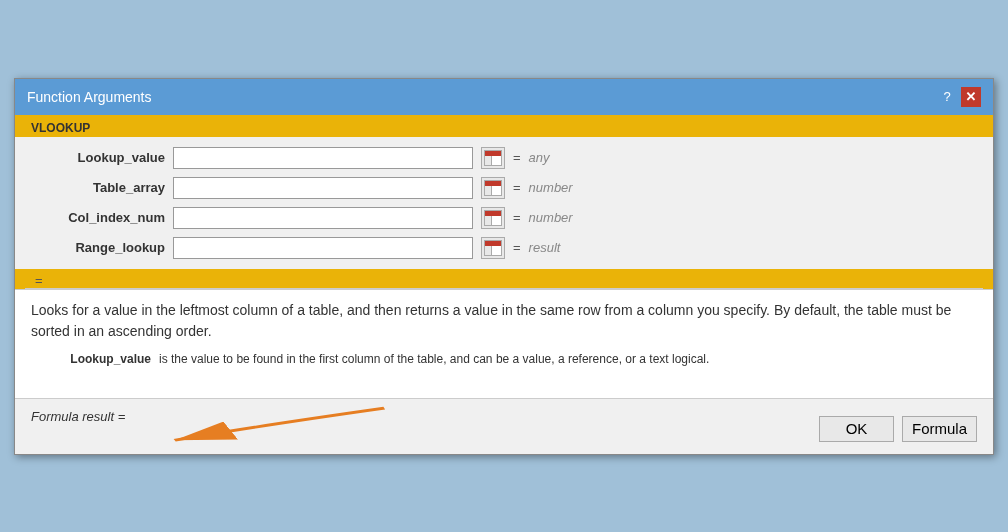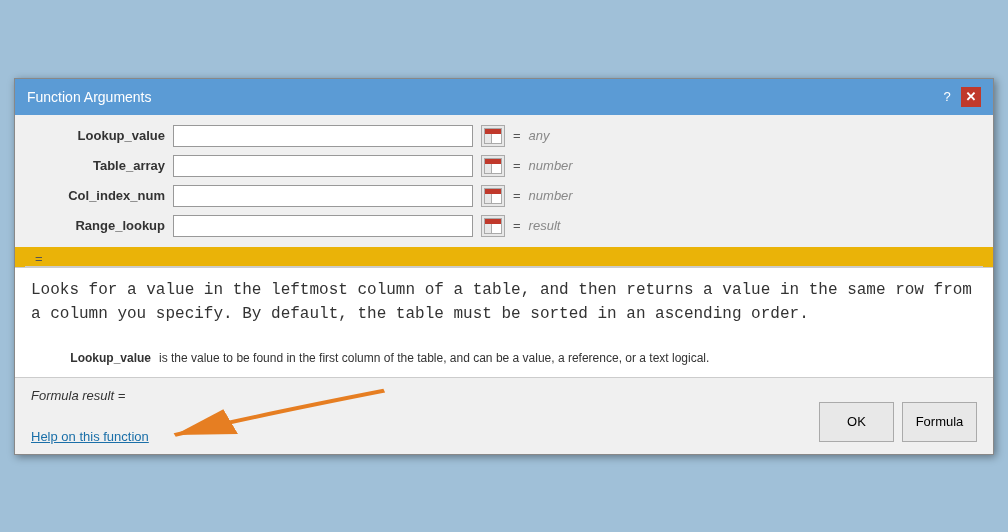--- a/index.html
+++ b/index.html
@@ -142,25 +142,24 @@
 
     .description-area {
       background: white;
       border-top: 1px solid #ccc;
       border-bottom: 1px solid #ccc;
       padding: 10px 16px;
       min-height: 110px;
     }
 
     .desc-main {
-      font-size: 16px;
+      font-size: 14px;
       color: #333;
       line-height: 1.5;
-      margin-bottom: 23px;
-      font-family: Liberation Mono, monospace;
+      margin-bottom: 8px;
     }
 
     .desc-param {
       display: flex;
       gap: 8px;
       font-size: 12px;
       color: #333;
       line-height: 1.5;
     }
 
@@ -194,25 +193,25 @@
     .bottom-buttons {
       position: absolute;
       right: 16px;
       bottom: 12px;
       display: flex;
       gap: 8px;
     }
 
     .dialog-btn {
       width: 75px;
-      height: 40px;
+      height: 26px;
       background: #e8e8e8;
       border: 1px solid #aaa;
       cursor: pointer;
-      font-size: 13px;
+      font-size: 15px;
       display: flex;
       align-items: center;
       justify-content: center;
     }
 
     
     .arrow-container {
       position: absolute;
       left: 0;
       top: 0;
@@ -263,20 +262,21 @@
   <div class="title-bar">
     <span>Function Arguments</span>
     <div class="title-bar-buttons">
       <button class="title-btn">?</button>
       <button class="title-btn close">✕</button>
     </div>
   </div>
 
   <div class="dialog-body">
 
+    <div class="section-label">VLOOKUP</div>
 
     <div class="fields-area">
 
       <div class="field-row">
         <div class="field-label">Lookup_value</div>
         <input class="field-input" type="text" value="" style="">
         <button class="field-icon-btn">
           <div class="spreadsheet-icon"></div>
         </button>
         <span class="equals">=</span>
@@ -333,21 +333,20 @@
       <svg class="arrow-container" viewBox="0 0 980 120" preserveAspectRatio="none" style="position:absolute;left:0;top:0;width:100%;height:100%;pointer-events:none;">
         <defs>
           <marker id="arrowhead" markerWidth="10" markerHeight="7" refX="10" refY="3.5" orient="auto">
             <polygon points="0 0, 10 3.5, 0 7" fill="#e67e22"></polygon>
           </marker>
         </defs>
         <path d="M 370 20 Q 240 60 160 90" stroke="#e67e22" stroke-width="6" fill="none" marker-end="url(#arrowhead)"></path>
       </svg>
 
       <div style="font-size:13px;color:#333;padding-bottom:20px;font-style:italic;">Formula result =</div>
-      <a class="help-link">Help on this function</a>
 
       <div class="bottom-buttons">
         <button class="dialog-btn">OK</button>
         <button class="dialog-btn">Formula</button>
       </div>
     </div>
   </div>
 </div>
 
 </body></html>

